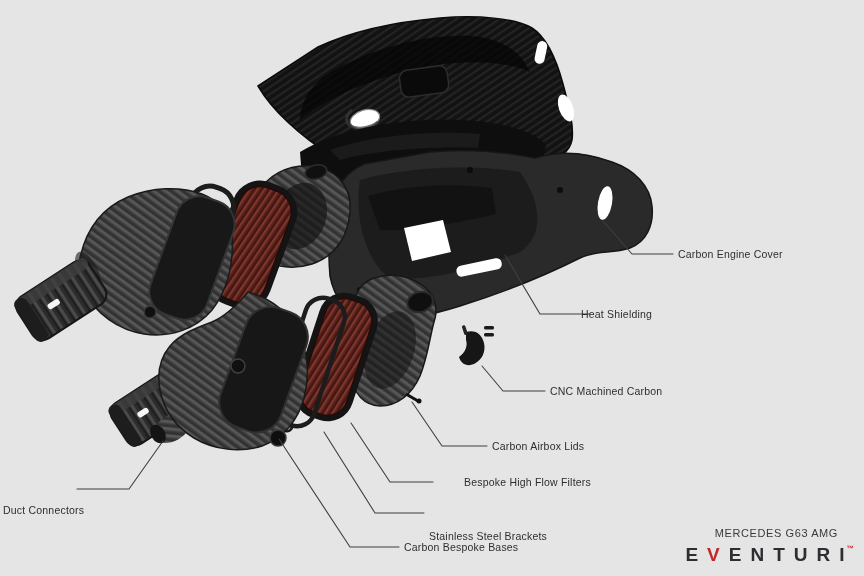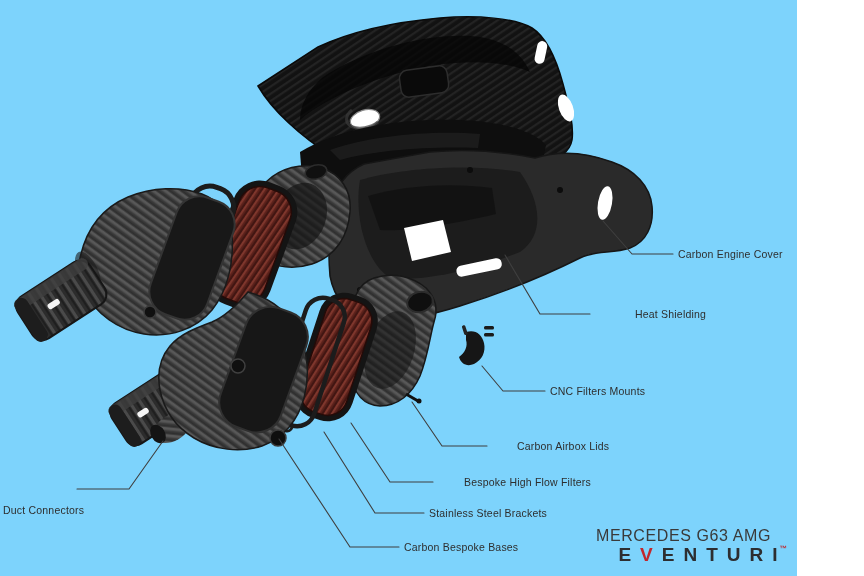--- a/index.html
+++ b/index.html
@@ -1,27 +1,27 @@
 <!DOCTYPE html>
 <html><head>
 <meta charset="utf-8">
 <style>
   html,body{margin:0;padding:0;background:#ffffff;}
   #stage{
-    position:relative;width:797px;height:576px;background:#7dd3fc;overflow:hidden;
+    position:relative;width:864px;height:576px;background:#e5e5e5;overflow:hidden;
     font-family:"Liberation Sans", sans-serif;
   }
   #render{position:absolute;left:0;top:0;}
   .callout{
     position:absolute;transform:translateY(-50%);
     font-size:10.5px;color:#2e2e2e;white-space:nowrap;letter-spacing:0.2px;
   }
   .brand-model{
     position:absolute;right:26px;top:527px;
-    font-size:16px;color:#3a3a3a;letter-spacing:0.6px;white-space:nowrap;
+    font-size:11px;color:#3a3a3a;letter-spacing:0.6px;white-space:nowrap;
   }
   .brand-logo{
     position:absolute;right:10px;top:544px;
     font-size:19px;font-weight:600;color:#2d2e31;letter-spacing:9px;white-space:nowrap;text-align:right;
   }
   .brand-logo .v{color:#c1272d;}
   .brand-logo .tm{
     font-size:7.5px;color:#c1272d;vertical-align:10px;letter-spacing:0;margin-left:-7px;
   }
 </style>
@@ -181,25 +181,25 @@
       <polyline points="482,366 503,391 545,391"></polyline>
       <polyline points="412,402 442,446 487,446"></polyline>
       <polyline points="351,423 390,482 433,482"></polyline>
       <polyline points="324,432 375,513 424,513"></polyline>
       <polyline points="279,439 350,547 399,547"></polyline>
       <polyline points="163,441 129,489 77,489"></polyline>
     </g>
   </svg>
 
   <div class="callout" style="left:678px;top:254px;">Carbon Engine Cover</div>
-  <div class="callout" style="left:614px;top:314px;padding-left:21px;">Heat Shielding</div>
-  <div class="callout" style="left:550px;top:391px;">CNC Filters Mounts</div>
-  <div class="callout" style="left:492px;top:446px;margin-left:25px;">Carbon Airbox Lids</div>
+  <div class="callout" style="left:560px;top:314px;padding-left:21px;">Heat Shielding</div>
+  <div class="callout" style="left:550px;top:391px;">CNC Machined Carbon</div>
+  <div class="callout" style="left:492px;top:446px;">Carbon Airbox Lids</div>
   <div class="callout" style="left:464px;top:482px;">Bespoke High Flow Filters</div>
-  <div class="callout" style="left:429px;top:513px;">Stainless Steel Brackets</div>
+  <div class="callout" style="left:429px;top:536px;">Stainless Steel Brackets</div>
   <div class="callout" style="left:404px;top:547px;">Carbon Bespoke Bases</div>
   <div class="callout" style="left:3px;top:489px;margin-top:21px;">Duct Connectors</div>
 
   <div class="brand-model">MERCEDES G63 AMG</div>
   <div class="brand-logo">
     <span>E</span><span class="v">V</span><span>ENTURI</span><span class="tm">™</span>
   </div>
 
 </div>
 

